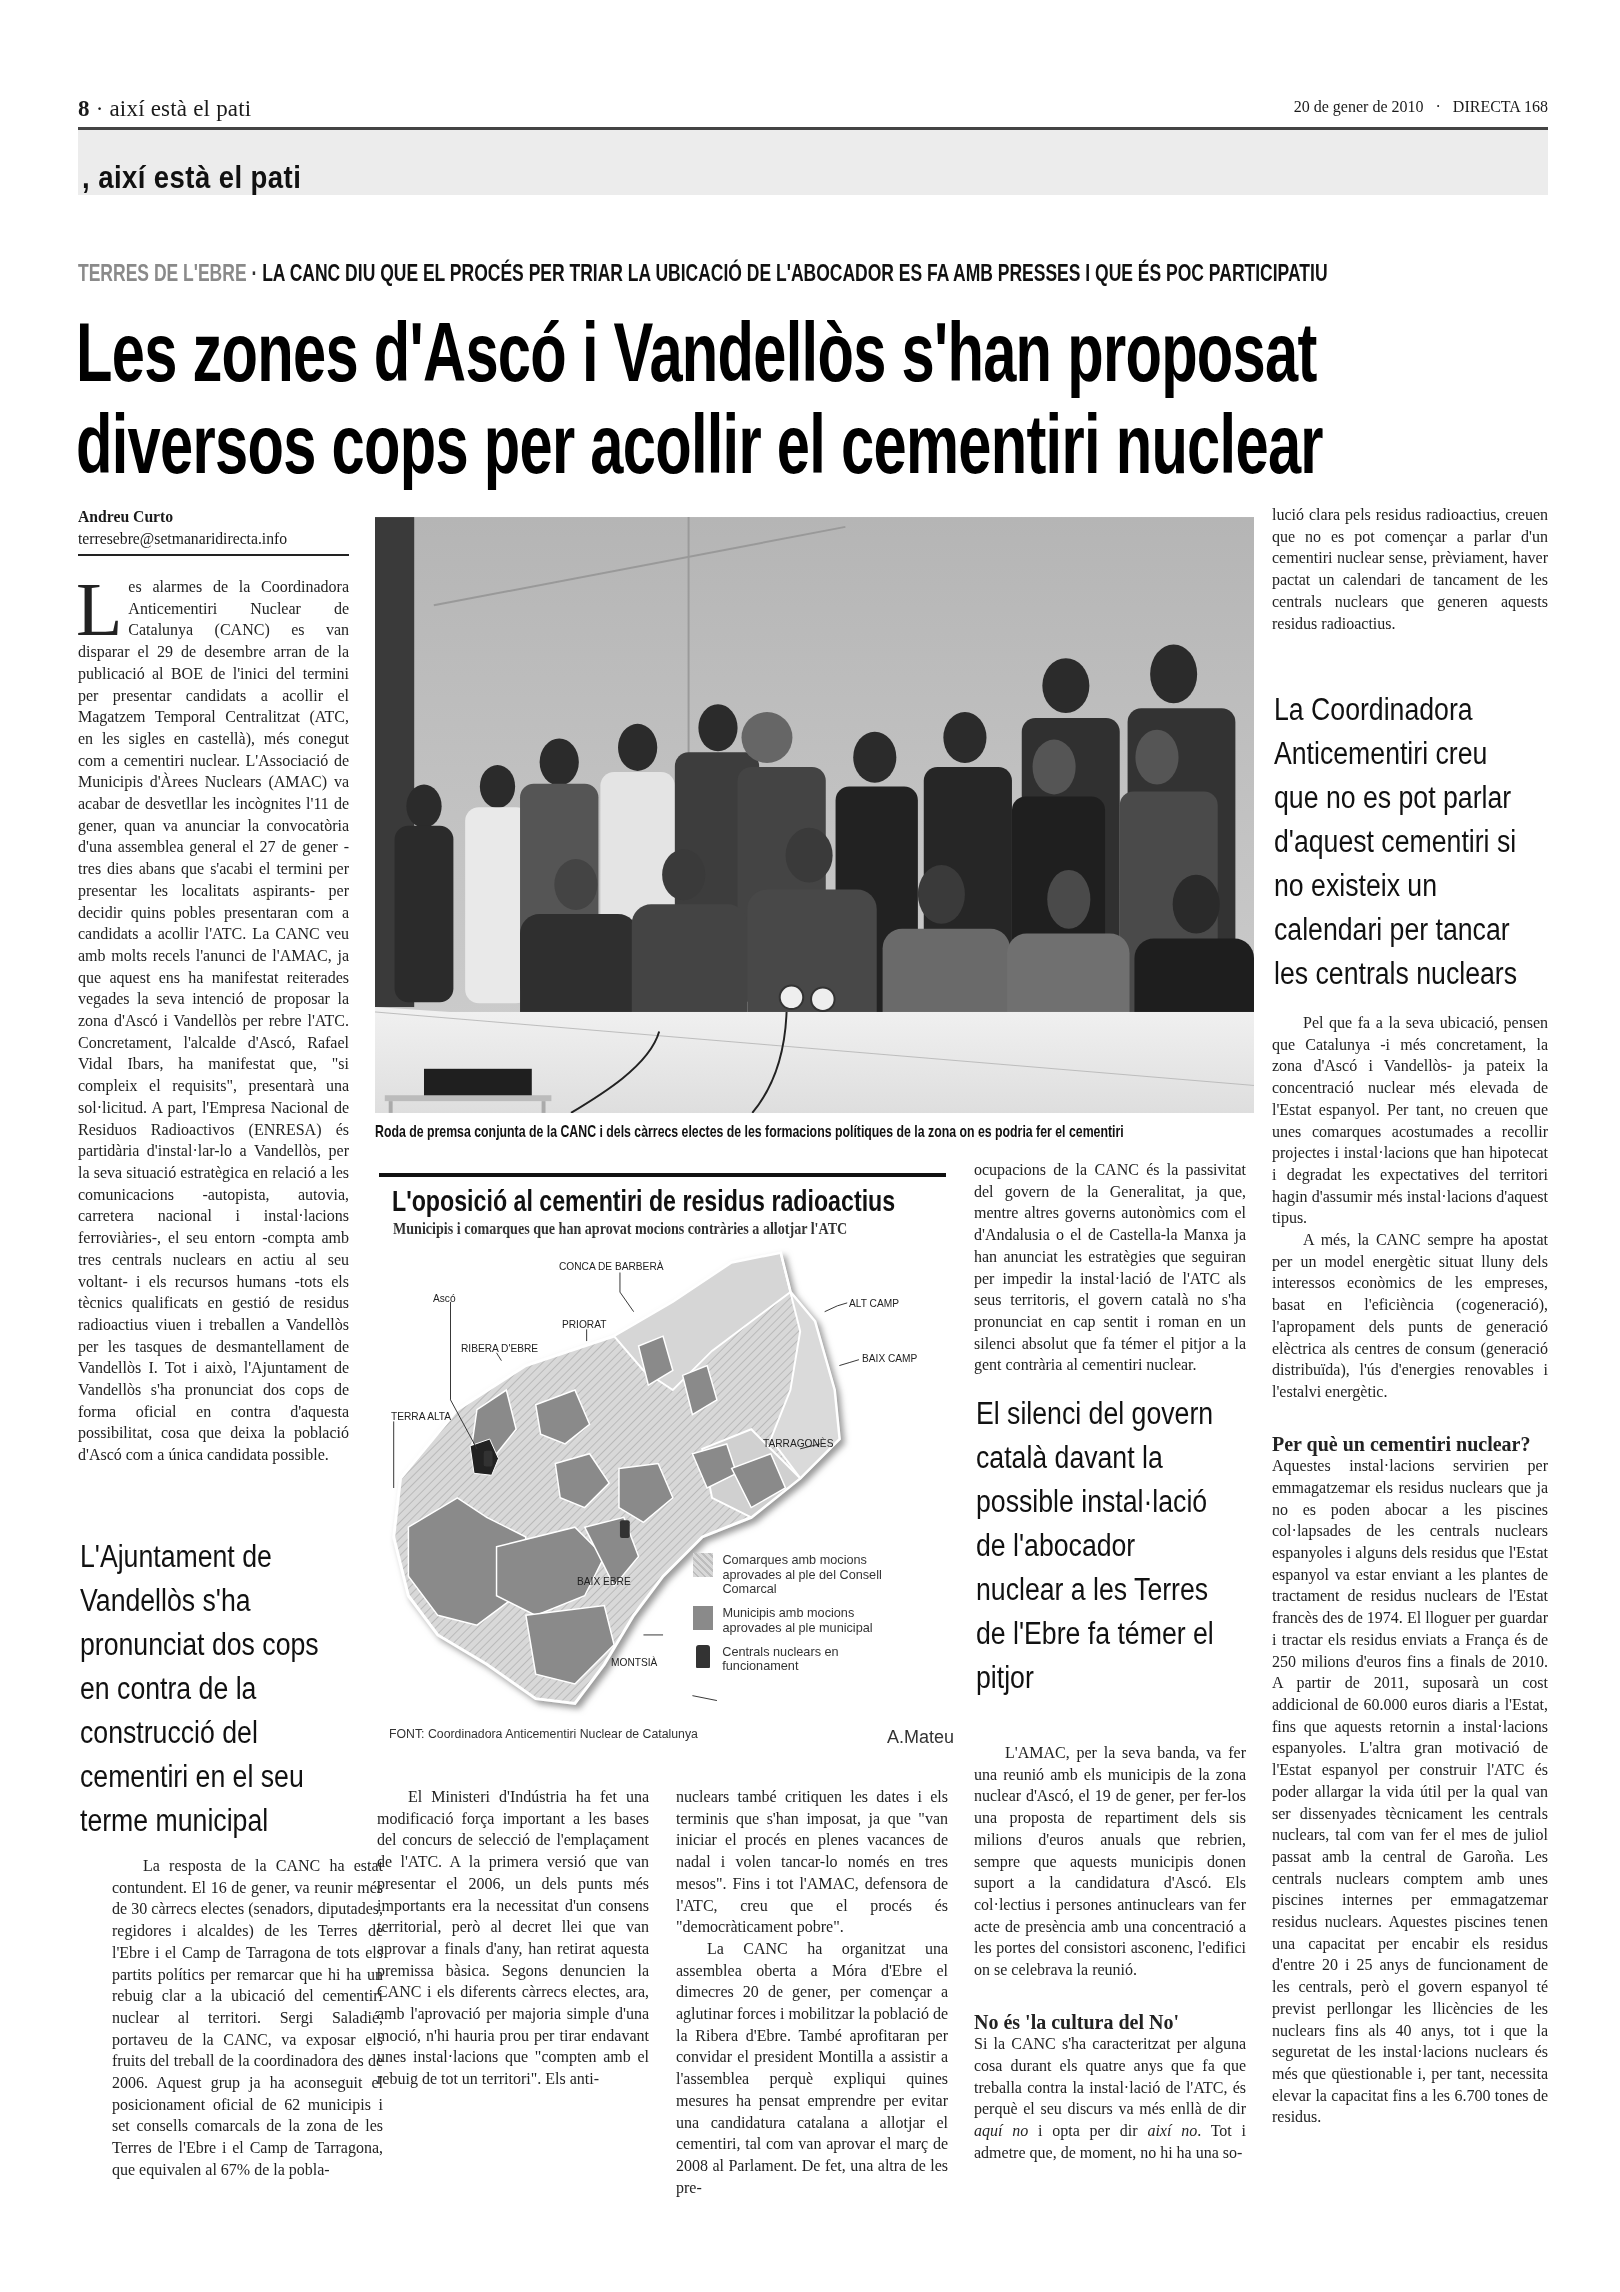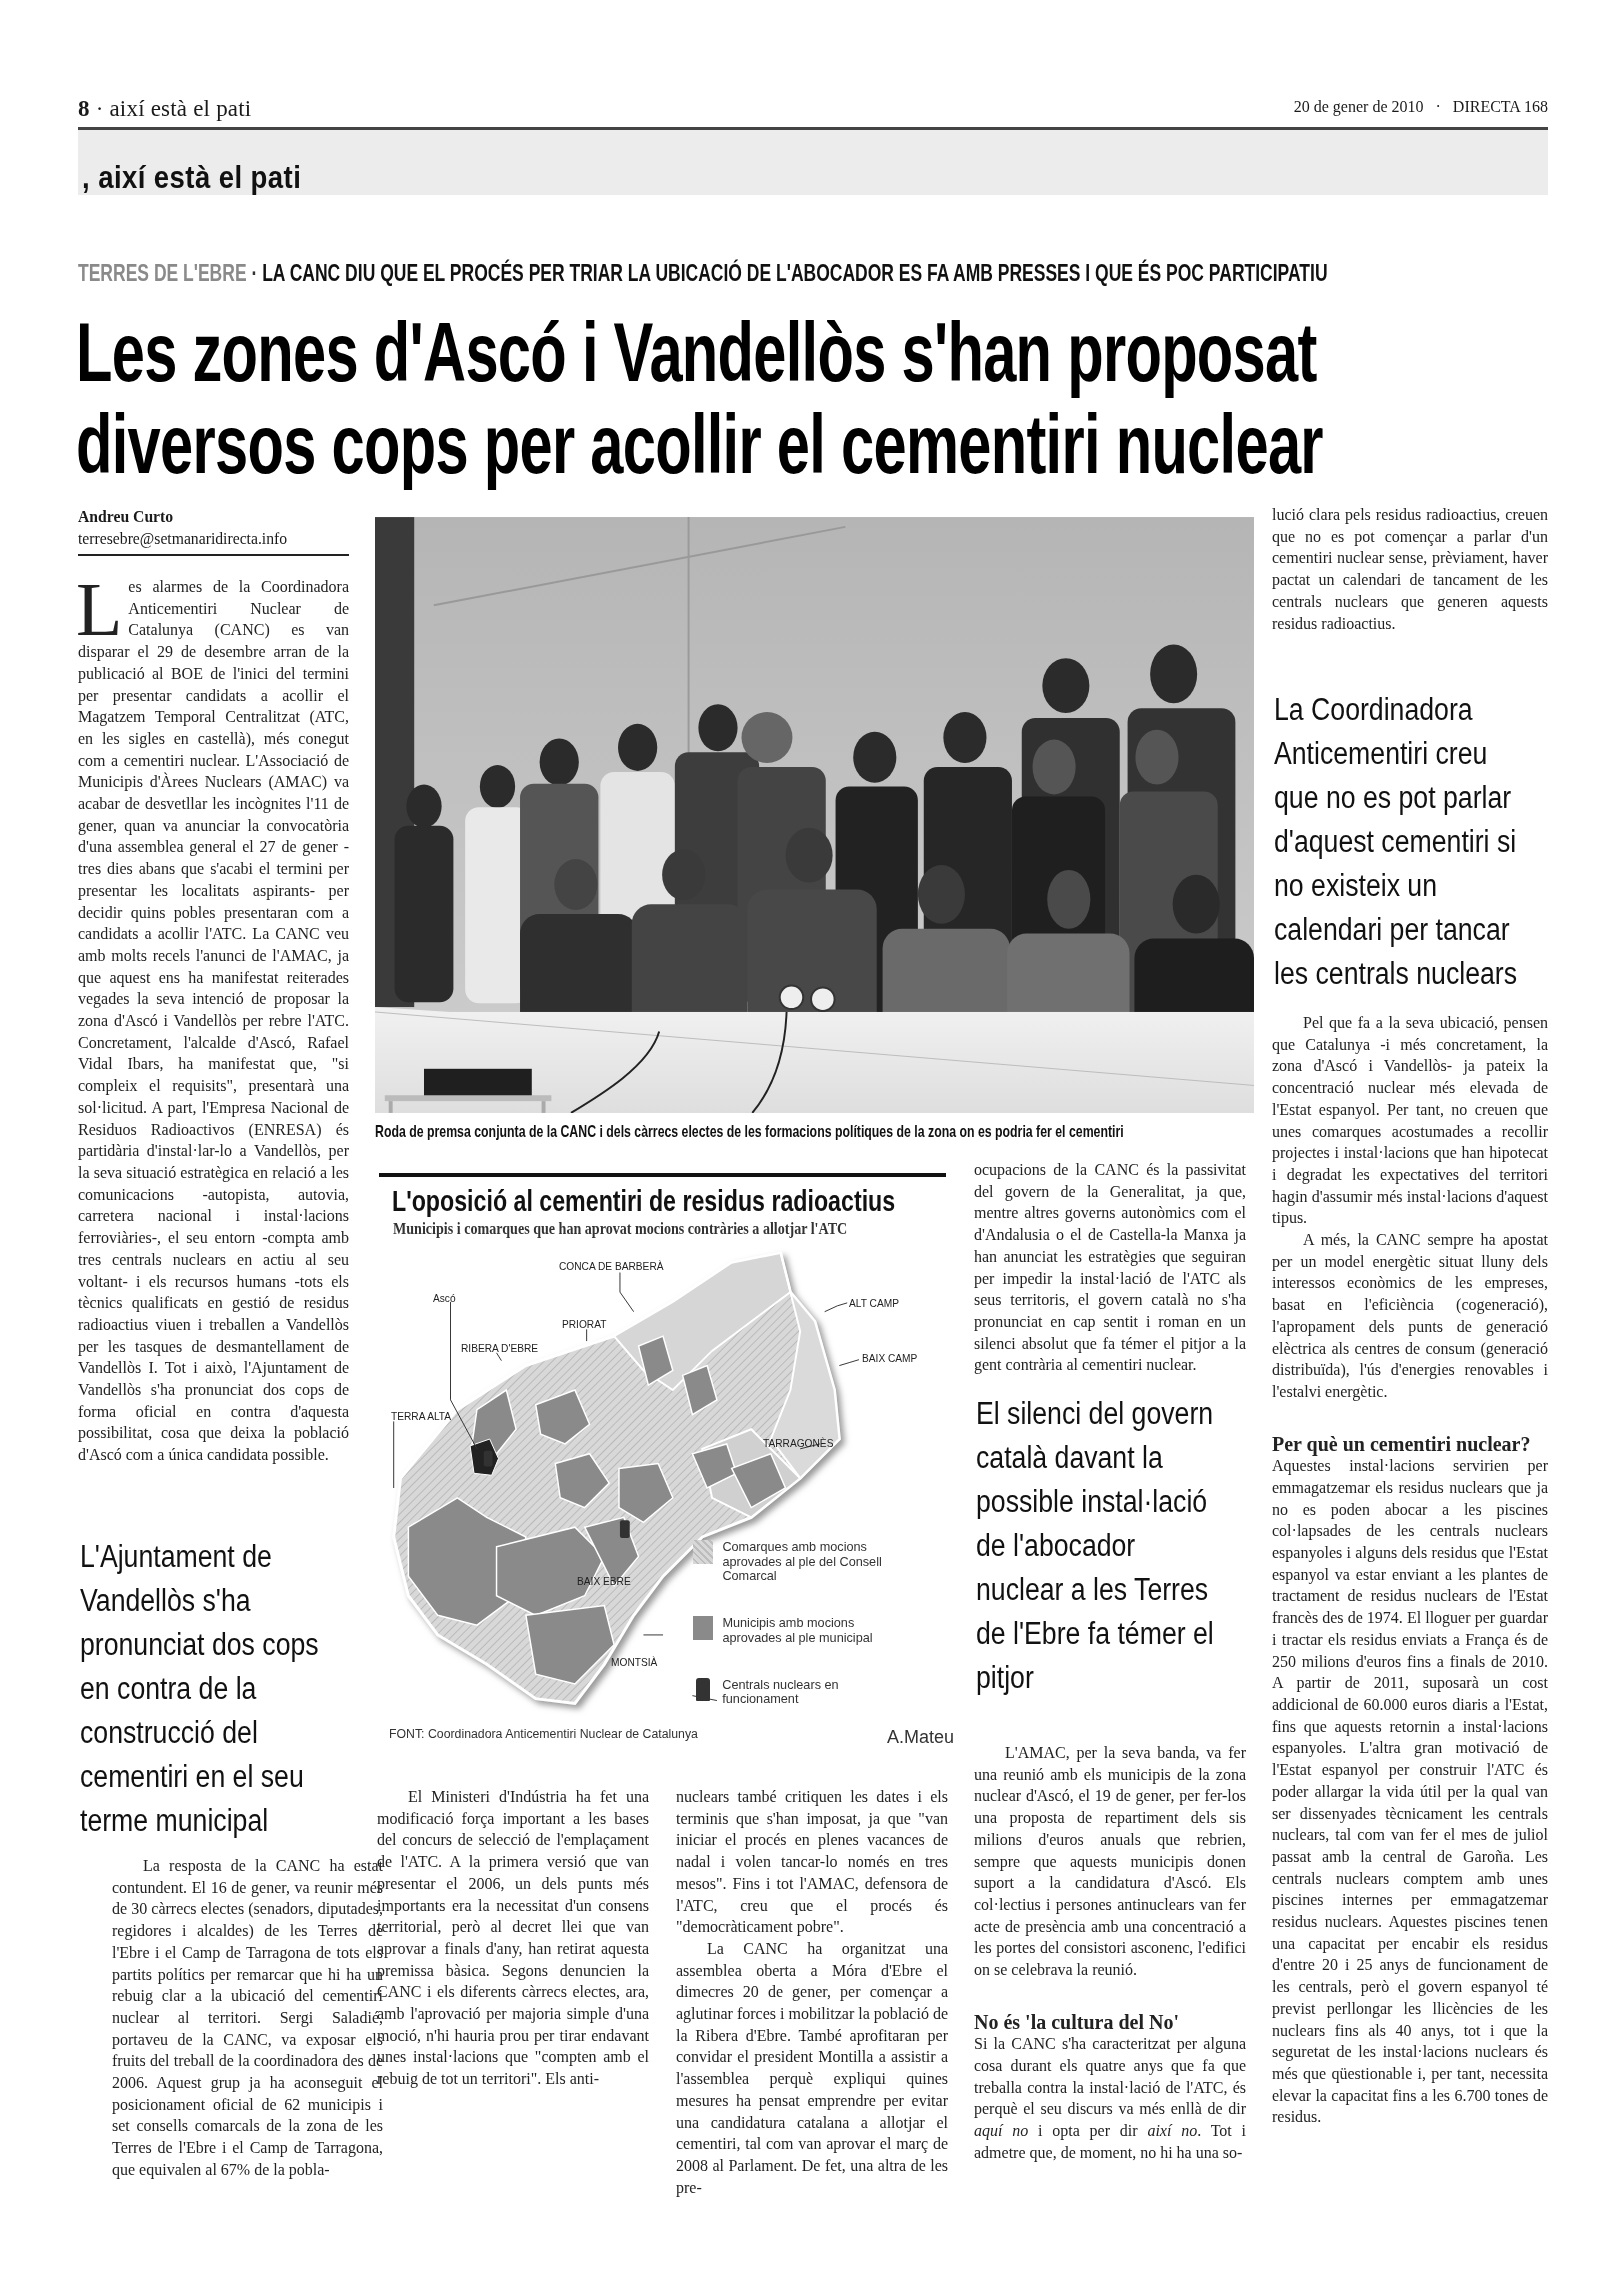--- a/index.html
+++ b/index.html
@@ -229,21 +229,21 @@
   <span class="abs map-label" style="left:470px; top:54px;">ALT CAMP</span>
   <span class="abs map-label" style="left:54px; top:49px;">Ascó</span>
   <span class="abs map-label" style="left:183px; top:75px;">PRIORAT</span>
   <span class="abs map-label" style="left:483px; top:109px;">BAIX CAMP</span>
   <span class="abs map-label" style="left:82px; top:99px;">RIBERA D'EBRE</span>
   <span class="abs map-label" style="left:11.8px; top:167px;">TERRA ALTA</span>
   <span class="abs map-label" style="left:384px; top:194px;">TARRAGONÈS</span>
   <span class="abs map-label" style="left:198px; top:332px;">BAIX EBRE</span>
   <span class="abs map-label" style="left:232px; top:413px;">MONTSIÀ</span>
 
-  <div class="abs" style="left:314px; top:297px; width:196px; display:flex; flex-direction:column; gap:32px;">
+  <div class="abs" style="left:314px; top:310px; width:196px; display:flex; flex-direction:column; gap:9px;">
     <div class="legend-item">
       <span class="legend-swatch" style="background:repeating-linear-gradient(45deg,#d8d8d8 0 2.9px,#bdbdbd 2.9px 4.9px);"></span>
       <span class="legend-text">Comarques amb mocions aprovades al ple del Consell Comarcal</span>
     </div>
     <div class="legend-item">
       <span class="legend-swatch" style="background:#8a8a8a;"></span>
       <span class="legend-text">Municipis amb mocions aprovades al ple municipal</span>
     </div>
     <div class="legend-item">
       <span class="legend-swatch" style="background:#333; border-radius:2.9px 2.9px 1px 1px; width:13.7px; flex:0 0 13.7px; margin:0 2.9px;"></span>

